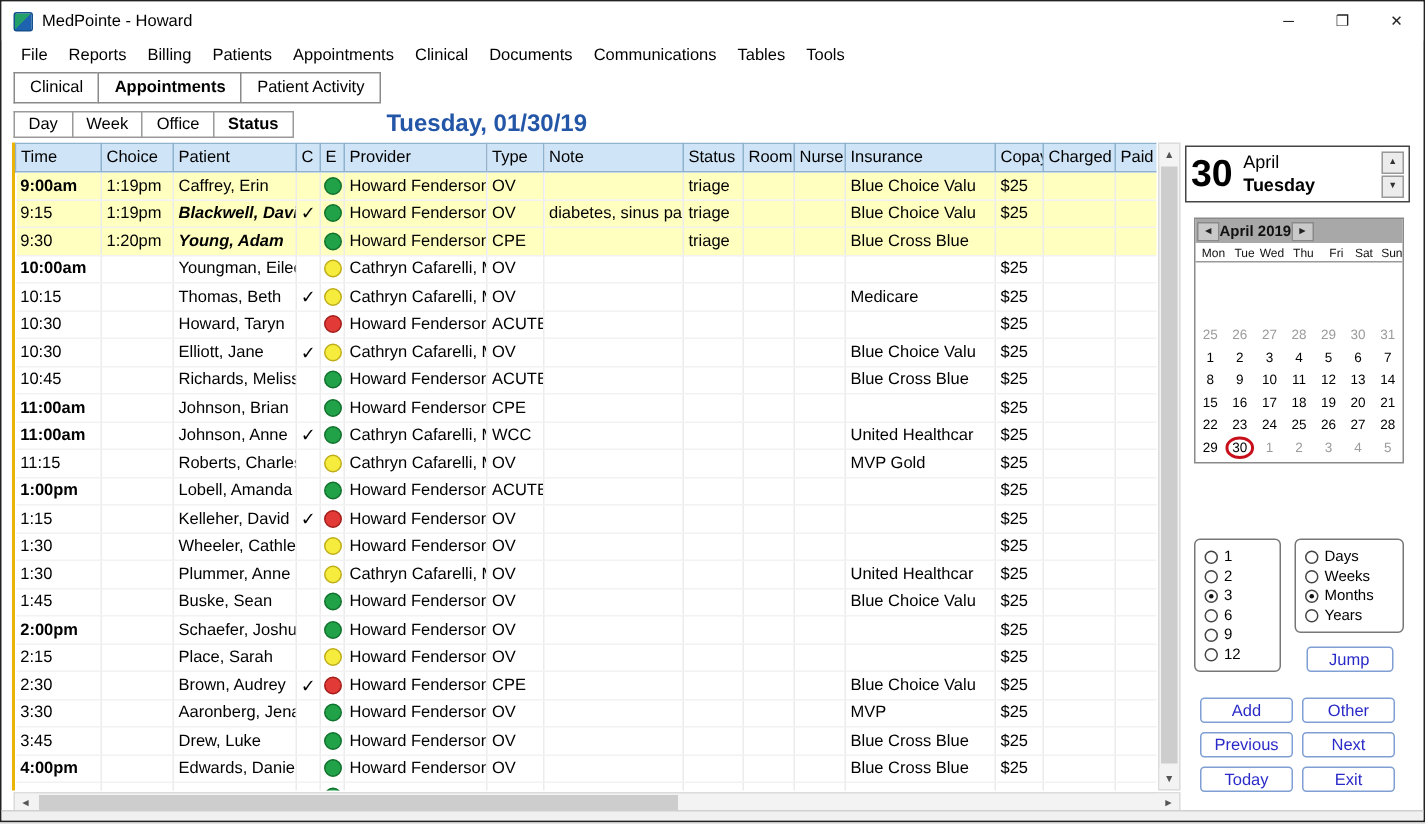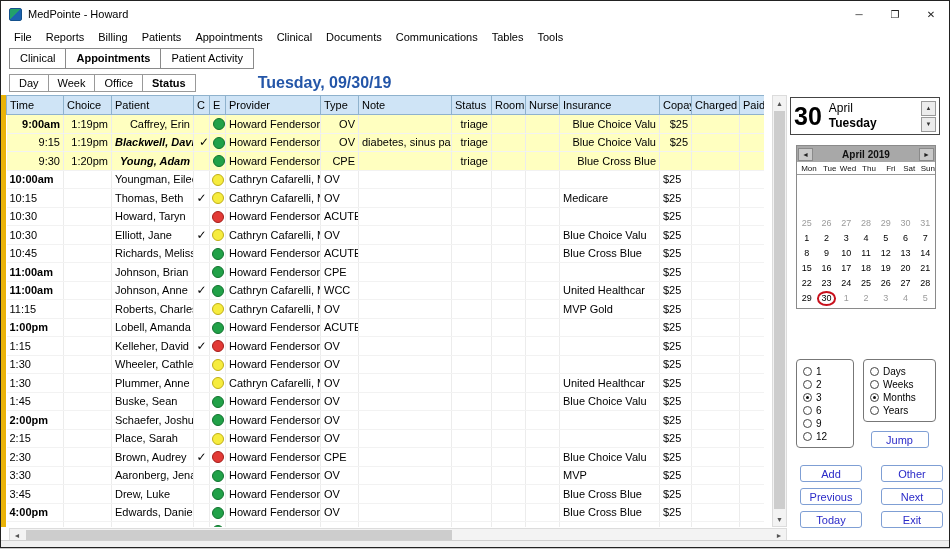--- a/index.html
+++ b/index.html
@@ -25,28 +25,28 @@
   .tab.active { font-weight:bold; }
 
   
   #viewrow { position:absolute; left:8px; top:71px; right:160px; height:22px; display:flex; align-items:center; }
   .vtab { font-size:11px; padding:2px 9px; border:1px solid #999; border-right:none; background:#fff; }
   .vtab:last-of-type { border-right:1px solid #999; }
   .vtab.active { font-weight:bold; }
   #date-title { margin-left:62px; font-size:16px; font-weight:bold; color:#2456a8; }
 
   
-  #grid { position:absolute; left:0; top:94px; width:763px; height:432px; overflow:hidden; border-left:5px solid #eab308; }
+  #grid { position:absolute; left:7px; top:94px; width:763px; height:432px; overflow:hidden; border-left:2px solid #eab308; }
   table { border-collapse:collapse; table-layout:fixed; width:763px; }
   th { background:#cfe4f6; border:1px solid #8fb2cd; font-weight:normal; font-size:11px; text-align:left;
        padding:2px 3px; height:19px; white-space:nowrap; overflow:hidden; }
   tr { height:18.5px; }
   td { font-size:11px; padding:0 3px; white-space:nowrap; overflow:hidden;
        border-right:1px solid #ececec; border-bottom:1px solid #f2f2f2; color:#000; }
-  tr.hl td { background:#ffffc0;text-align:right; }
+  tr.hl td { background:#ffffc0; }
   td.ctr { text-align:center; padding:0; }
   td.chk { font-size:12px; font-weight:bold; }
   .bold { font-weight:bold; }
   .emph { font-weight:bold; font-style:italic; }
   .dot { display:inline-block; width:12px; height:12px; border-radius:50%; vertical-align:middle; }
   .dot.green  { background:#21a148; border:1px solid #11722e; }
   .dot.yellow { background:#f6ec3e; border:1px solid #bfae18; }
   .dot.red    { background:#e23a36; border:1px solid #a31d1a; }
 
   
@@ -67,21 +67,21 @@
   #datebox { width:150px; height:38px; border:1px solid #444; display:flex; align-items:center; padding:1px 3px; }
   #date-day { font-size:25px; font-weight:bold; line-height:36px; margin-right:7px; }
   #date-col { display:flex; flex-direction:column; font-size:12px; line-height:15px; flex:1; }
   #date-month { }
   #date-weekday { font-weight:bold; }
   #date-spin { display:flex; flex-direction:column; gap:1px; }
   .spinbtn { width:15px; height:15px; border:1px solid #999; background:#ececec; font-size:6px; color:#333;
              display:flex; align-items:center; justify-content:center; }
 
   #cal { margin:10px 0 0 6px; width:140px; border:1px solid #8a8a8a; background:#fff; }
-  #cal-head { height:16px; background:#a8a8a8; display:flex; align-items:center; justify-content:space-between; padding:0 1px; }
+  #cal-head { height:16px; background:#a8a8a8; display:flex; align-items:center; justify-content:flex-start; padding:0 1px; }
   #cal-title { font-size:10px; font-weight:bold; color:#111; }
   .cal-nav { width:15px; height:13px; background:#c9c9c9; border:1px solid #8a8a8a; font-size:7px; color:#222;
              display:flex; align-items:center; justify-content:center; }
   #cal-days { display:grid; grid-template-columns:repeat(7,1fr); border-bottom:1px solid #9a9a9a; }
   #cal-days span { font-size:8px; text-align:right; padding:2px 0 1px 0; color:#111; }
   #cal-grid { display:grid; grid-template-columns:repeat(7,1fr); padding-bottom:2px;margin-top:41px; }
   #cal-grid span { font-size:9px; text-align:center; height:15px; line-height:15px; color:#000; position:relative; }
   #cal-grid span.muted { color:#9b9b9b; }
   #cal-grid span.sel::after { content:""; position:absolute; left:0; right:0; top:0; bottom:0;
                               border:2px solid #c8101c; border-radius:50%; }
@@ -91,21 +91,21 @@
   #grp-n { width:58px; }
   #grp-u { width:73px; }
   #jump-right { display:flex; flex-direction:column; align-items:center; }
   .radio-row { display:flex; align-items:center; gap:4px; font-size:10px; height:12px; }
   .rdo { width:9px; height:9px; min-width:9px; border:1px solid #444; border-radius:50%; position:relative; background:#fff; }
   .rdo.on::after { content:""; position:absolute; left:2px; top:2px; width:3px; height:3px; background:#111; border-radius:50%; }
 
   .act-btn { height:17px; border:1px solid #7f9fd4; border-radius:3px; background:#fff; color:#2a2ac8;
              font-size:11px; font-family:inherit; display:flex; align-items:center; justify-content:center; padding:0; }
   #jump-btn { width:58px; margin-top:9px; }
-  #actions { margin:17px 0 0 10px; display:grid; grid-template-columns:62px 62px; gap:6px 19px; }
+  #actions { margin:17px 0 0 10px; display:grid; grid-template-columns:62px 62px; gap:6px 6px; }
 </style>
 </head>
 <body>
 
 <div id="win">
 
   <div id="titlebar">
     <span id="app-icon"></span>
     <span id="win-title">MedPointe - Howard</span>
     <div id="wincontrols">
@@ -134,21 +134,21 @@
       <span class="tab">Patient Activity</span>
     </div>
 
   <div id="viewrow">
     <div style="display:flex;">
         <span class="vtab">Day</span>
         <span class="vtab">Week</span>
         <span class="vtab">Office</span>
         <span class="vtab active">Status</span>
       </div>
-    <span id="date-title">Tuesday, 09/30/19</span>
+    <span id="date-title">Tuesday, 01/30/19</span>
   </div>
 
   <div id="grid">
     <table>
       <colgroup>
           <col style="width: 57px;">
           <col style="width: 48px;">
           <col style="width: 82px;">
           <col style="width: 16px;">
           <col style="width: 16px;">

